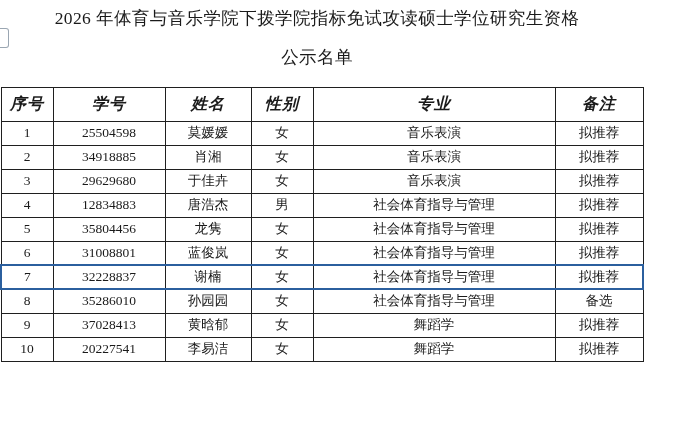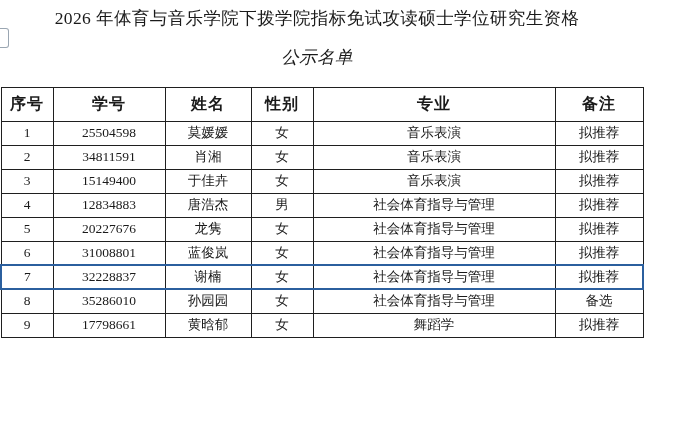--- a/index.html
+++ b/index.html
@@ -26,21 +26,20 @@
     font-size: 17.5px;
     letter-spacing: 0.4px;
     line-height: 1.25;
     white-space: nowrap;
   }
   .title-1 {
     padding-top: 8px;
   }
   .title-2 {
     padding-top: 17px;
-    font-style: italic;
   }
   .corner-mark {
     position: absolute;
     left: 0px;
     top: 28px;
     width: 8px;
     height: 18px;
     border: 1px solid #9aa6b2;
     border-left: none;
     border-radius: 0 3px 3px 0;
@@ -61,20 +60,21 @@
     height: 24px;
     padding: 0 2px;
     line-height: 1.1;
     box-sizing: border-box;
   }
   table.roster thead th {
     font-size: 16px;
     font-weight: bold;
     height: 34px;
     letter-spacing: 1px;
+    font-style: italic;
   }
   .c-no    { width: 52px; }
   .c-id    { width: 112px; }
   .c-name  { width: 86px; }
   .c-sex   { width: 62px; }
   .c-major { width: 242px; }
   .c-note  { width: 88px; }
   tr.highlight td {
     border-top: 2px solid #2b5f9e;
     border-bottom: 2px solid #2b5f9e;
@@ -122,45 +122,45 @@
         <tr>
           <td>1</td>
           <td>25504598</td>
           <td>莫媛媛</td>
           <td>女</td>
           <td>音乐表演</td>
           <td>拟推荐</td>
         </tr>
         <tr>
           <td>2</td>
-          <td>34811591</td>
+          <td>34918885</td>
           <td>肖湘</td>
           <td>女</td>
           <td>音乐表演</td>
           <td>拟推荐</td>
         </tr>
         <tr>
           <td>3</td>
-          <td>15149400</td>
+          <td>29629680</td>
           <td>于佳卉</td>
           <td>女</td>
           <td>音乐表演</td>
           <td>拟推荐</td>
         </tr>
         <tr>
           <td>4</td>
           <td>12834883</td>
           <td>唐浩杰</td>
           <td>男</td>
           <td>社会体育指导与管理</td>
           <td>拟推荐</td>
         </tr>
         <tr>
           <td>5</td>
-          <td>20227676</td>
+          <td>35804456</td>
           <td>龙隽</td>
           <td>女</td>
           <td>社会体育指导与管理</td>
           <td>拟推荐</td>
         </tr>
         <tr class="pre-highlight">
           <td>6</td>
           <td>31008801</td>
           <td>蓝俊岚</td>
           <td>女</td>
@@ -178,22 +178,30 @@
         <tr>
           <td>8</td>
           <td>35286010</td>
           <td>孙园园</td>
           <td>女</td>
           <td>社会体育指导与管理</td>
           <td>备选</td>
         </tr>
         <tr>
           <td>9</td>
-          <td>17798661</td>
+          <td>37028413</td>
           <td>黄晗郁</td>
+          <td>女</td>
+          <td>舞蹈学</td>
+          <td>拟推荐</td>
+        </tr>
+        <tr>
+          <td>10</td>
+          <td>20227541</td>
+          <td>李易洁</td>
           <td>女</td>
           <td>舞蹈学</td>
           <td>拟推荐</td>
         </tr>
       </tbody>
   </table>
 
 </div>
 
 </body></html>

